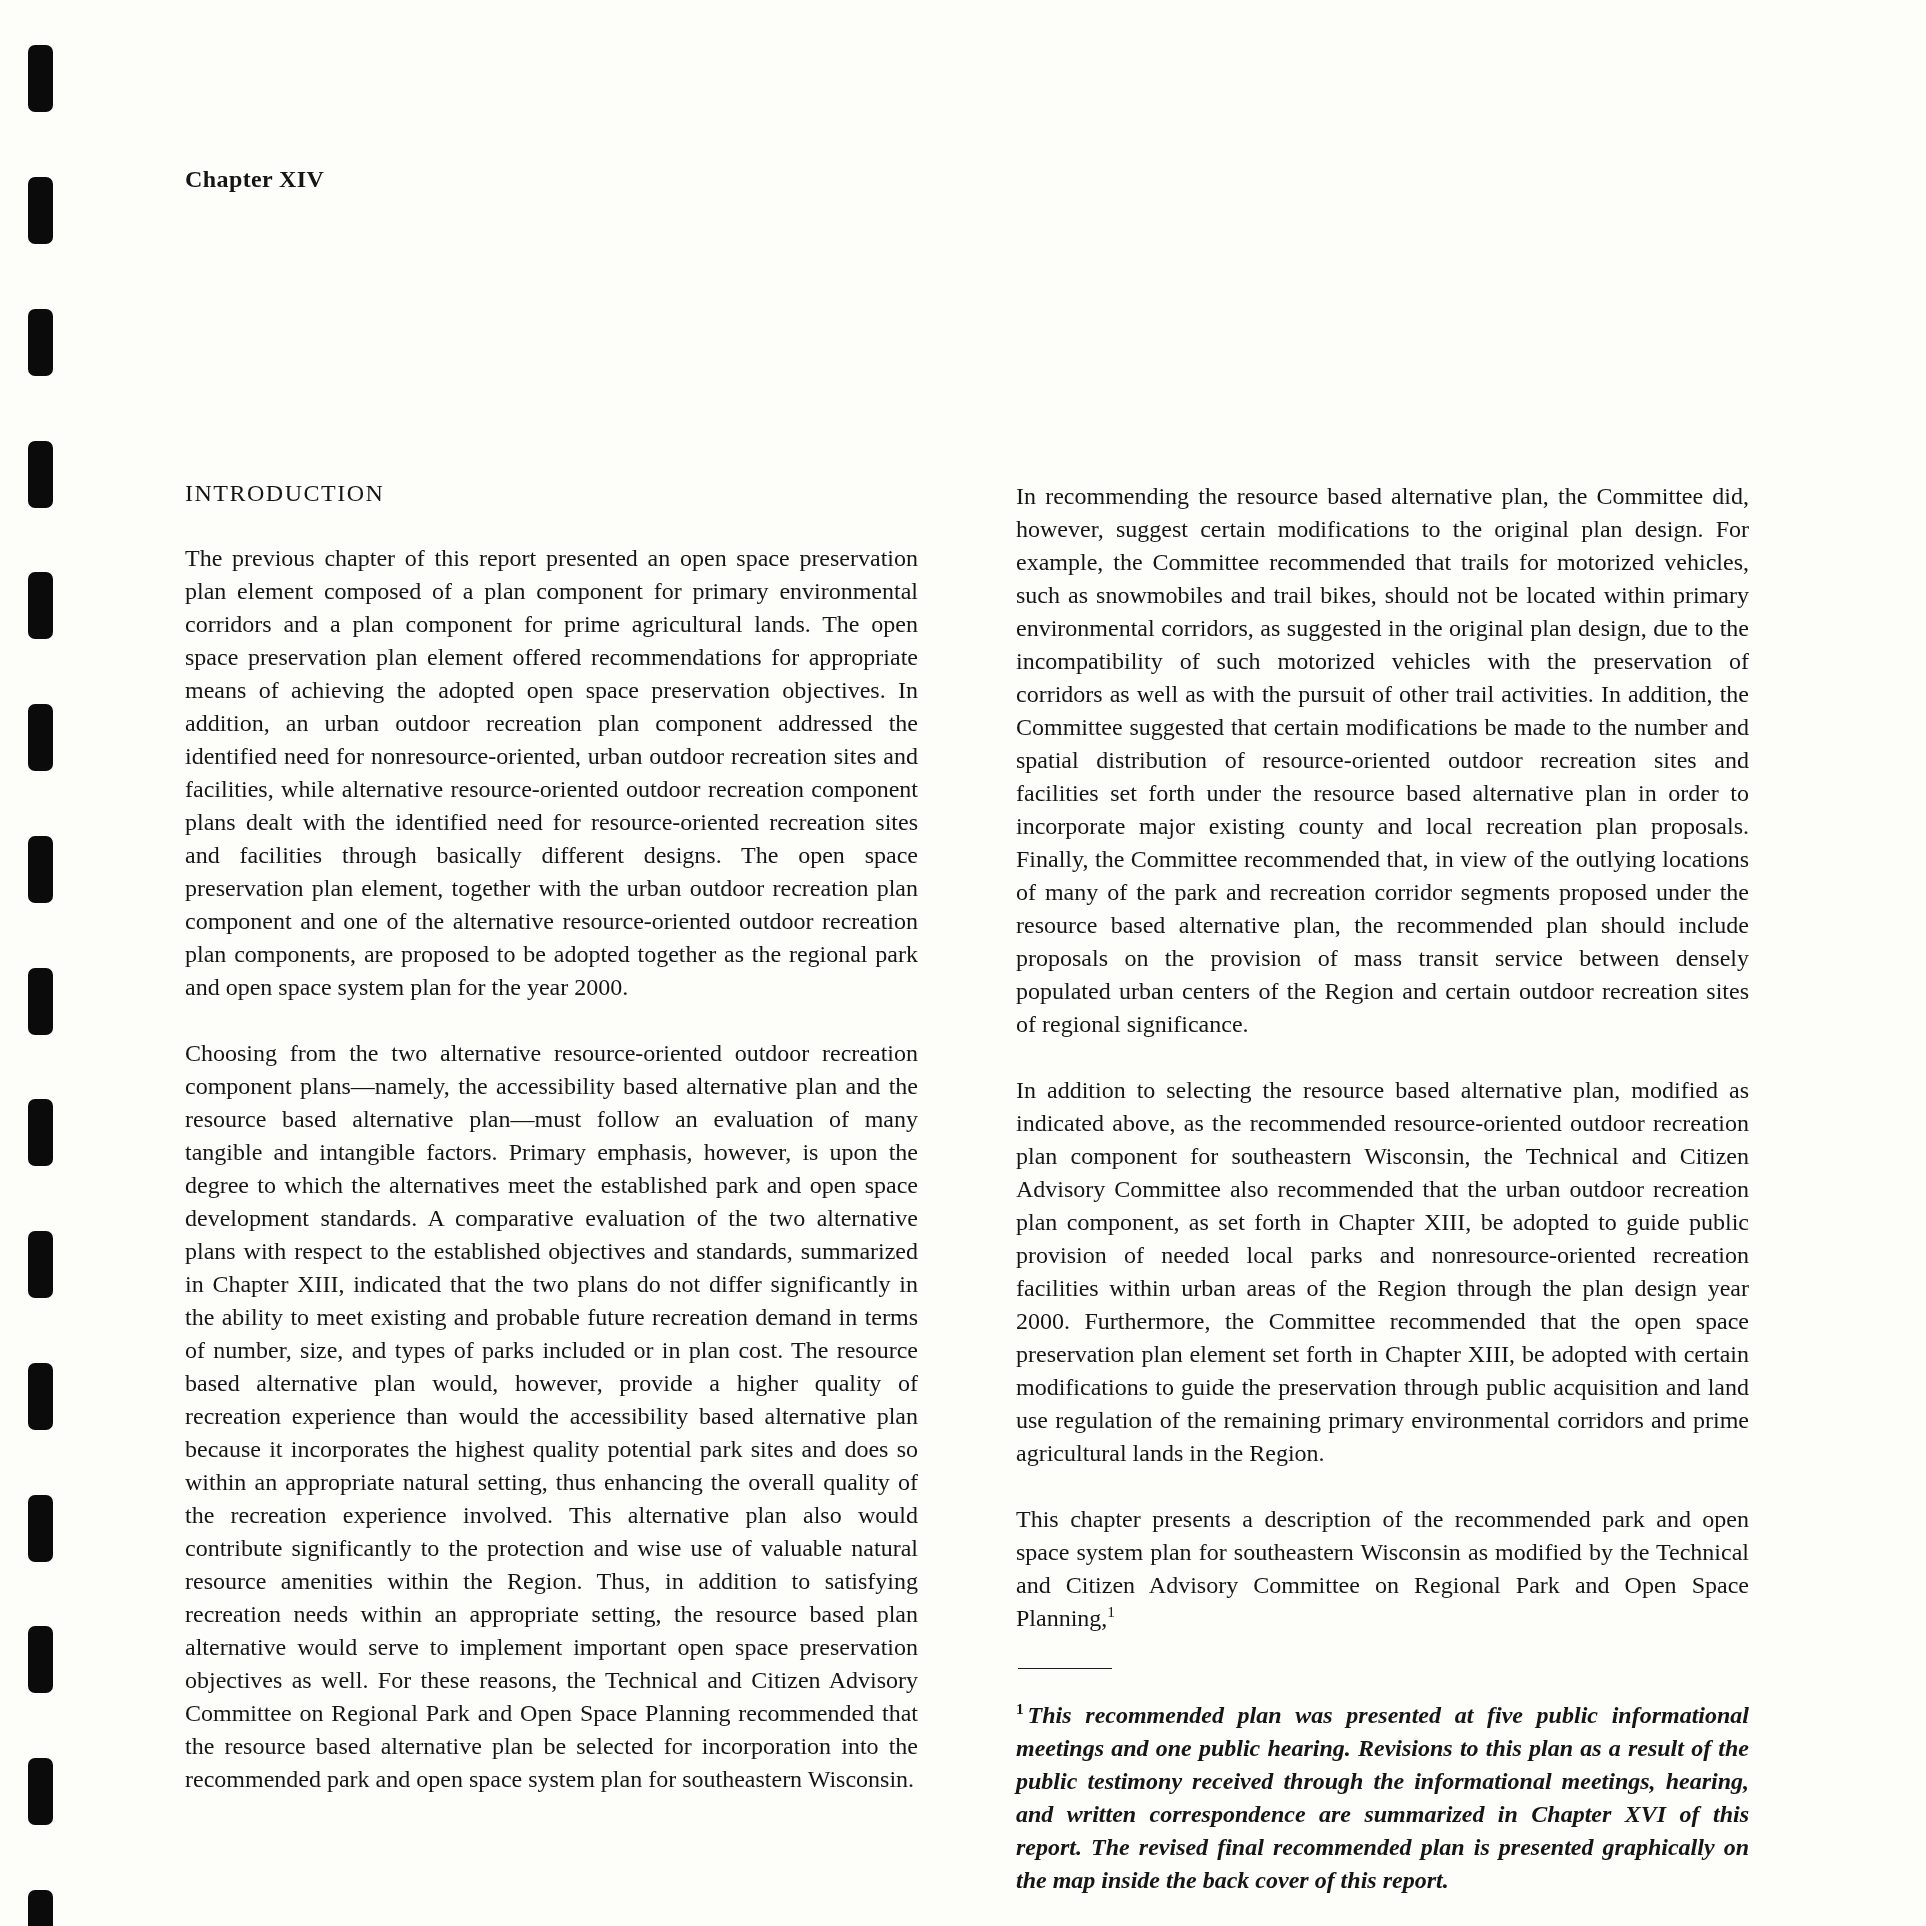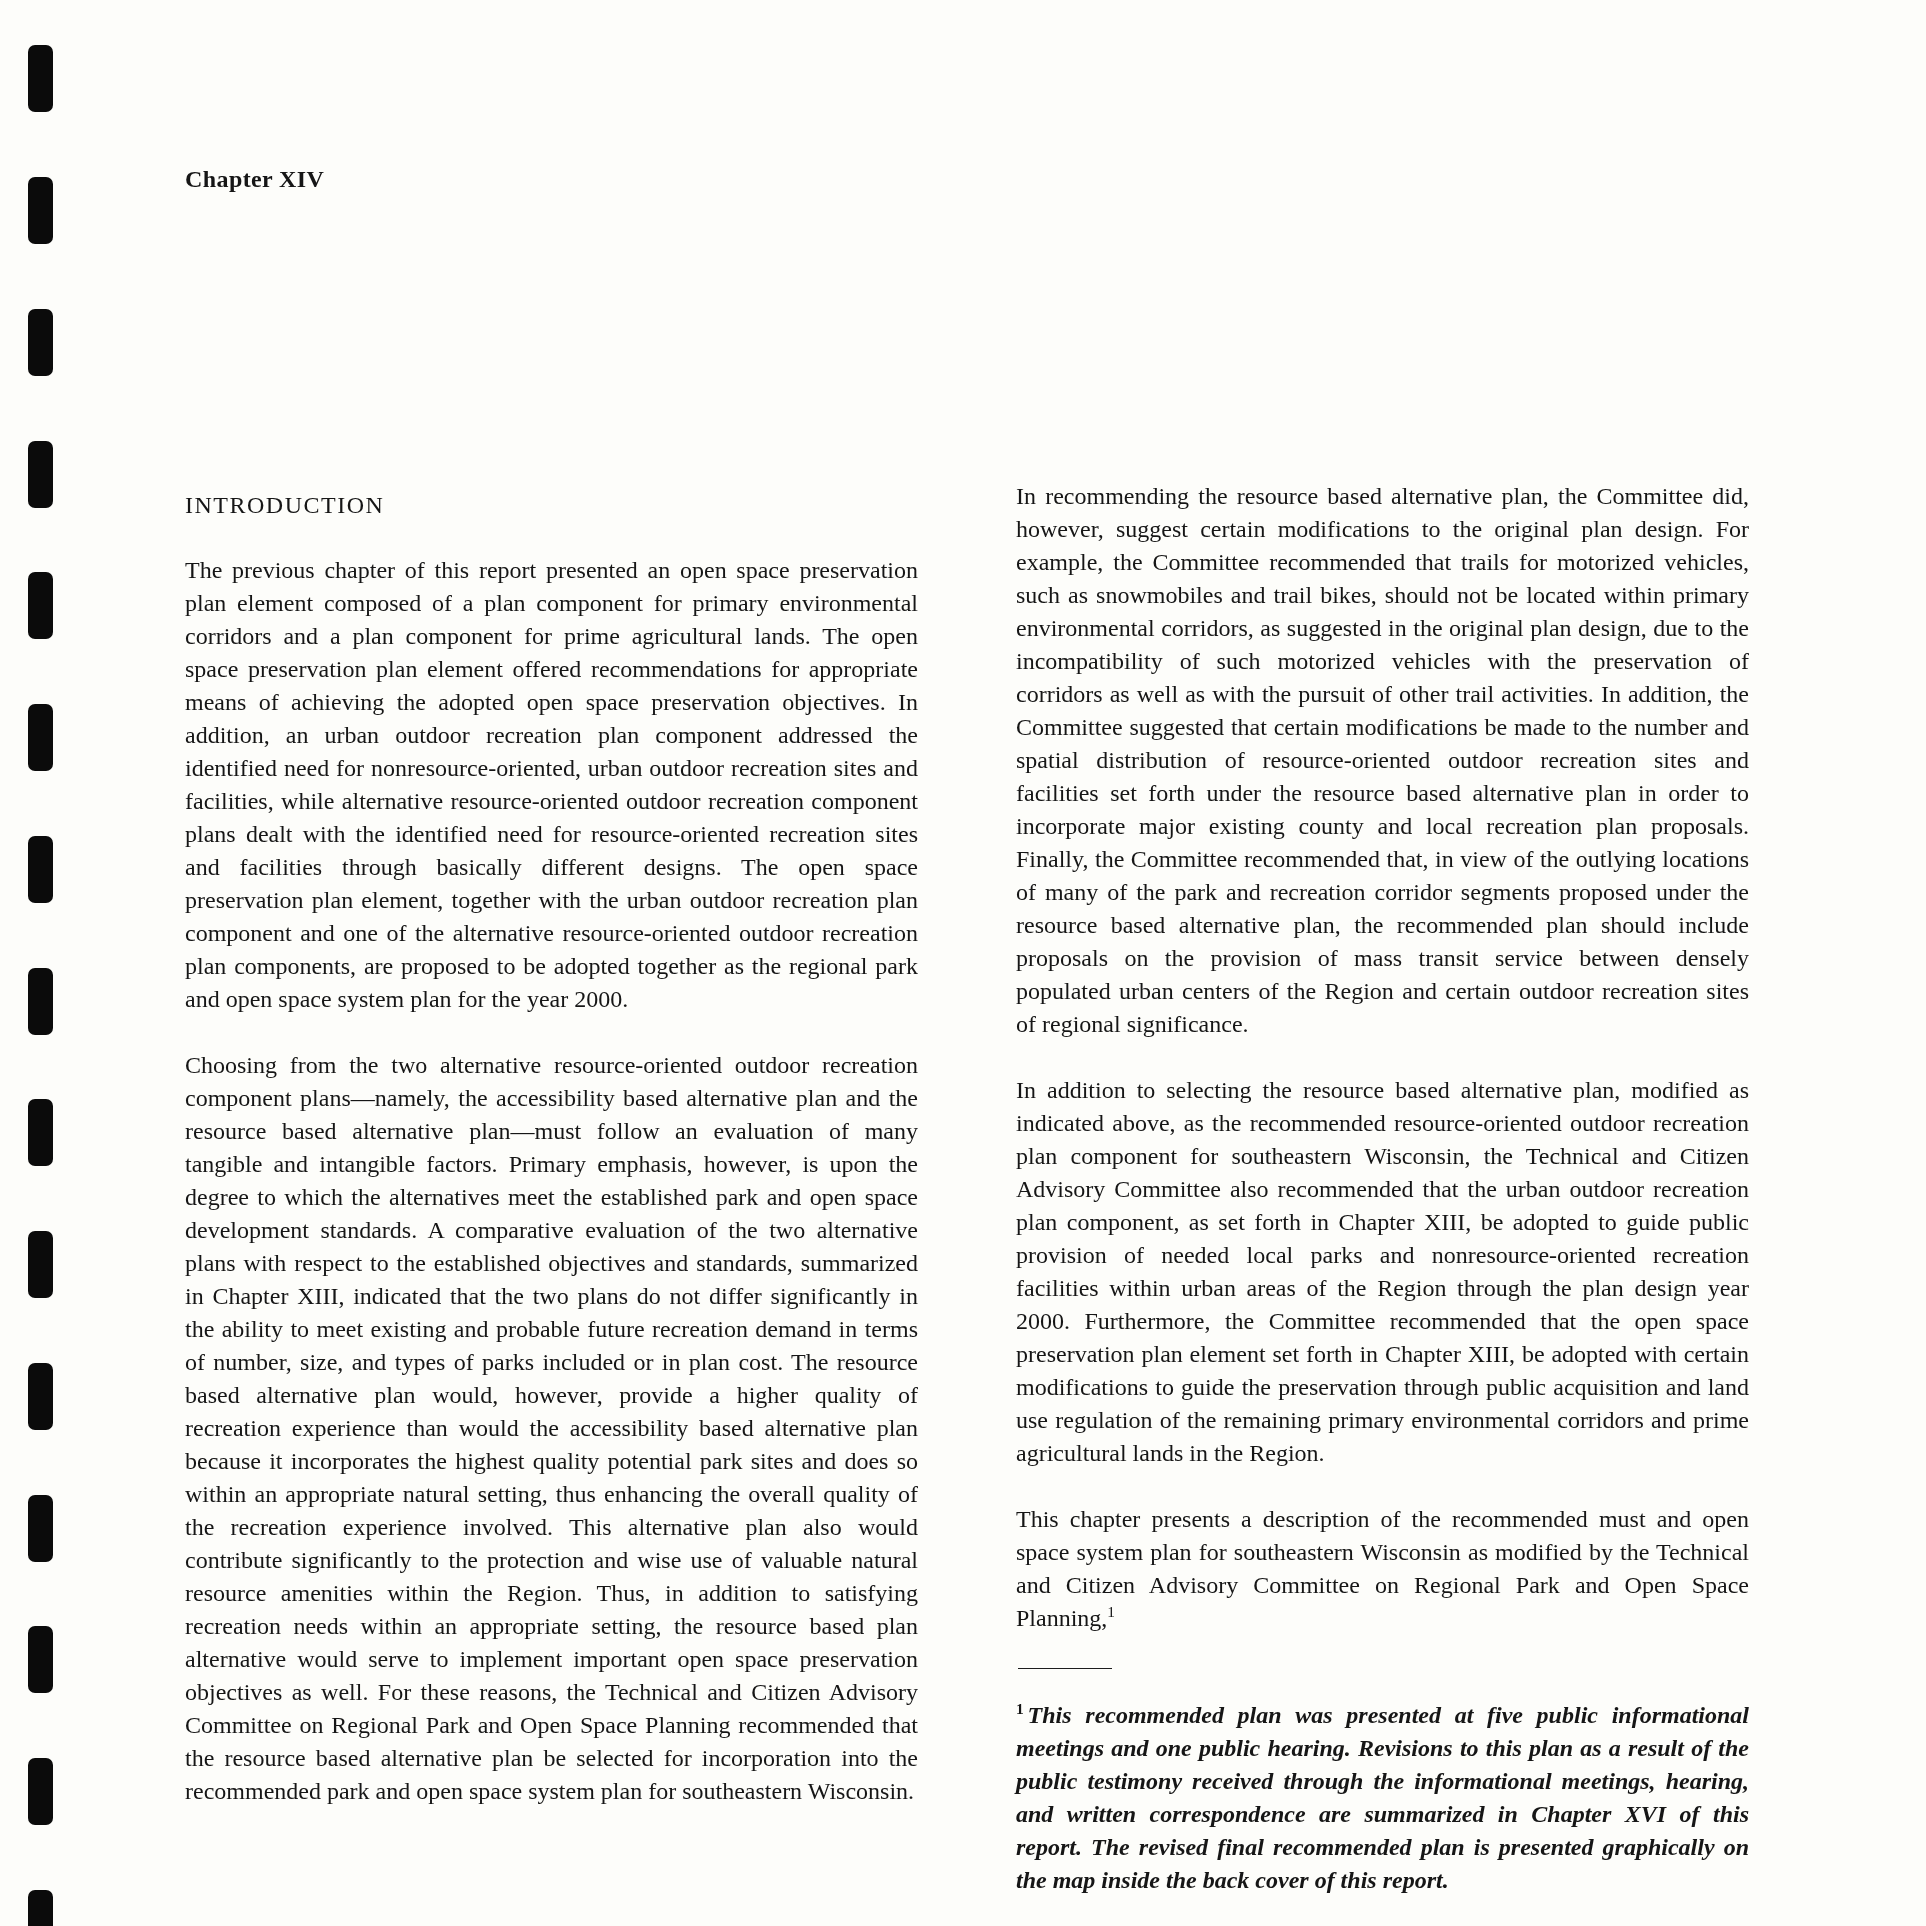--- a/index.html
+++ b/index.html
@@ -48,21 +48,21 @@
     left: 185px;
     width: 1566px;
     display: flex;
     gap: 97px;
   }
   .col { width: 734px; }
   .section-heading {
     font-size: 24px;
     font-weight: normal;
     letter-spacing: 1.5px;
-    margin: 12px 0 35px 0;
+    margin: 0 0 35px 0;
   }
   .col p {
     font-size: 24px;
     line-height: 33px;
     text-align: justify;
     margin: 0 1px 33px 0;
   }
   .col p sup {
     font-size: 15.4px;
     line-height: 0;
@@ -120,21 +120,21 @@
 
     <section class="col">
       <h2 class="section-heading">INTRODUCTION</h2>
       <p>The previous chapter of this report presented an open space preservation plan element composed of a plan component for primary environmental corridors and a plan component for prime agricultural lands. The open space preservation plan element offered recommendations for appropriate means of achieving the adopted open space preservation objectives. In addition, an urban outdoor recreation plan component addressed the identified need for nonresource-oriented, urban outdoor recreation sites and facilities, while alternative resource-oriented outdoor recreation component plans dealt with the identified need for resource-oriented recreation sites and facilities through basically different designs. The open space preservation plan element, together with the urban outdoor recreation plan component and one of the alternative resource-oriented outdoor recreation plan components, are proposed to be adopted together as the regional park and open space system plan for the year 2000.</p>
       <p>Choosing from the two alternative resource-oriented outdoor recreation component plans—namely, the accessibility based alternative plan and the resource based alternative plan—must follow an evaluation of many tangible and intangible factors. Primary emphasis, however, is upon the degree to which the alternatives meet the established park and open space development standards. A comparative evaluation of the two alternative plans with respect to the established objectives and standards, summarized in Chapter XIII, indicated that the two plans do not differ significantly in the ability to meet existing and probable future recreation demand in terms of number, size, and types of parks included or in plan cost. The resource based alternative plan would, however, provide a higher quality of recreation experience than would the accessibility based alternative plan because it incorporates the highest quality potential park sites and does so within an appropriate natural setting, thus enhancing the overall quality of the recreation experience involved. This alternative plan also would contribute significantly to the protection and wise use of valuable natural resource amenities within the Region. Thus, in addition to satisfying recreation needs within an appropriate setting, the resource based plan alternative would serve to implement important open space preservation objectives as well. For these reasons, the Technical and Citizen Advisory Committee on Regional Park and Open Space Planning recommended that the resource based alternative plan be selected for incorporation into the recommended park and open space system plan for southeastern Wisconsin.</p>
     </section>
 
     <section class="col">
       <p>In recommending the resource based alternative plan, the Committee did, however, suggest certain modifications to the original plan design. For example, the Committee recommended that trails for motorized vehicles, such as snowmobiles and trail bikes, should not be located within primary environmental corridors, as suggested in the original plan design, due to the incompatibility of such motorized vehicles with the preservation of corridors as well as with the pursuit of other trail activities. In addition, the Committee suggested that certain modifications be made to the number and spatial distribution of resource-oriented outdoor recreation sites and facilities set forth under the resource based alternative plan in order to incorporate major existing county and local recreation plan proposals. Finally, the Committee recommended that, in view of the outlying locations of many of the park and recreation corridor segments proposed under the resource based alternative plan, the recommended plan should include proposals on the provision of mass transit service between densely populated urban centers of the Region and certain outdoor recreation sites of regional significance.</p>
       <p>In addition to selecting the resource based alternative plan, modified as indicated above, as the recommended resource-oriented outdoor recreation plan component for southeastern Wisconsin, the Technical and Citizen Advisory Committee also recommended that the urban outdoor recreation plan component, as set forth in Chapter XIII, be adopted to guide public provision of needed local parks and nonresource-oriented recreation facilities within urban areas of the Region through the plan design year 2000. Furthermore, the Committee recommended that the open space preservation plan element set forth in Chapter XIII, be adopted with certain modifications to guide the preservation through public acquisition and land use regulation of the remaining primary environmental corridors and prime agricultural lands in the Region.</p>
-      <p><span>This chapter presents a description of the recommended must and open space system plan for southeastern Wisconsin as modified by the Technical and Citizen Advisory Committee on Regional Park and Open Space Planning,</span><sup>1</sup></p>
+      <p><span>This chapter presents a description of the recommended park and open space system plan for southeastern Wisconsin as modified by the Technical and Citizen Advisory Committee on Regional Park and Open Space Planning,</span><sup>1</sup></p>
       <hr class="footnote-rule">
       <p class="footnote"><sup>1</sup><span>This recommended plan was presented at five public informational meetings and one public hearing. Revisions to this plan as a result of the public testimony received through the informational meetings, hearing, and written correspondence are summarized in Chapter XVI of this report. The revised final recommended plan is presented graphically on the map inside the back cover of this report.</span></p>
     </section>
 
   </div>
 
 </div>
 
 
 </body></html>

